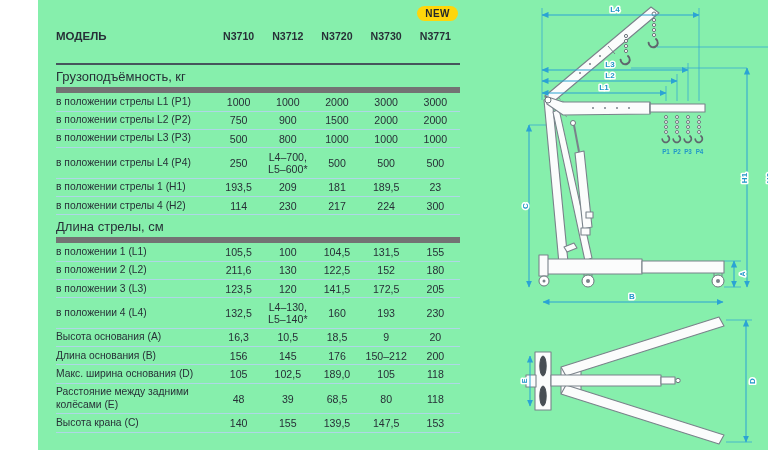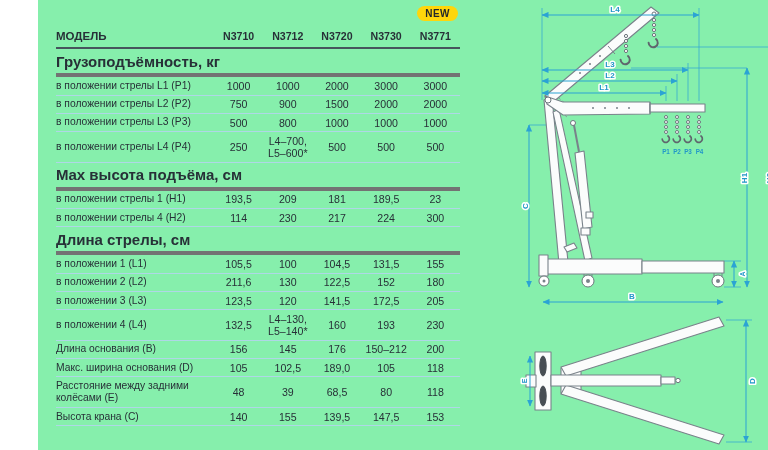--- a/index.html
+++ b/index.html
@@ -8,23 +8,23 @@
   .page{position:relative;width:752px;height:450px;background:#86efac;margin-left:38px;}
 
   
   .table-panel{position:absolute;left:18px;top:6px;width:404px;}
   .new-badge{position:absolute;top:0;right:2px;background:#ffd60b;color:#23282c;
              font-size:10px;font-weight:bold;padding:2px 8px;border-radius:9px;letter-spacing:.5px;}
   table.spec{width:100%;border-collapse:collapse;margin-top:21px;table-layout:fixed;}
   .spec th,.spec td{vertical-align:middle;padding:2.5px 0;}
   .spec .lbl{width:158px;text-align:left;font-size:10.3px;line-height:1.2;}
   .spec .val{text-align:center;font-size:10.6px;white-space:pre-line;line-height:1.15;}
-  .head-row th{font-size:11px;font-weight:bold;border-bottom:2px solid #46545c;padding-bottom:4px;}
+  .head-row th{font-size:11px;font-weight:bold;border-bottom:2px solid #46545c;padding-bottom:20px;}
   .head-row .lbl{font-size:11.5px;}
-  .sec-row .sec{font-size:15px;font-weight:bold;border-bottom:4px solid #737373;padding:3.5px 0;}
+  .sec-row .sec{font-size:13px;font-weight:normal;border-bottom:6px solid #737373;padding:3.5px 0;}
   .data-row td{border-bottom:1px solid #aed7e6;}
   .footnote{font-size:10.3px;padding-top:5px;color:#273037;}
 
   
   .diagram{position:absolute;left:430px;top:0;width:338px;height:450px;}
   .dim{stroke:#2ba3d4;stroke-width:1;fill:none;}
   .thin{stroke:#2ba3d4;stroke-width:0.7;fill:none;}
   .lab{fill:#2297c9;font-size:8px;font-weight:bold;font-family:"Liberation Sans",sans-serif;
        paint-order:stroke;stroke:#ffffff;stroke-width:3px;stroke-linejoin:round;}
   .plab{fill:#2297c9;font-size:6.3px;font-weight:bold;font-family:"Liberation Sans",sans-serif;}
@@ -84,23 +84,20 @@
           </tr>
           <tr class="data-row">
             <td class="lbl">в положении стрелы L4 (P4)</td>
             <td class="val">250</td>
             <td class="val">L4–700,
 L5–600*</td>
             <td class="val">500</td>
             <td class="val">500</td>
             <td class="val">500</td>
           </tr>
-          <tr class="sec-row">
-            <td class="sec" colspan="6">Max высота подъёма, см</td>
-          </tr>
           <tr class="data-row">
             <td class="lbl">в положении стрелы 1 (H1)</td>
             <td class="val">193,5</td>
             <td class="val">209</td>
             <td class="val">181</td>
             <td class="val">189,5</td>
             <td class="val">23</td>
           </tr>
           <tr class="data-row">
             <td class="lbl">в положении стрелы 4 (H2)</td>
@@ -138,20 +135,28 @@
             <td class="val">205</td>
           </tr>
           <tr class="data-row">
             <td class="lbl">в положении 4 (L4)</td>
             <td class="val">132,5</td>
             <td class="val">L4–130,
 L5–140*</td>
             <td class="val">160</td>
             <td class="val">193</td>
             <td class="val">230</td>
+          </tr>
+          <tr class="data-row">
+            <td class="lbl">Высота основания (A)</td>
+            <td class="val">16,3</td>
+            <td class="val">10,5</td>
+            <td class="val">18,5</td>
+            <td class="val">9</td>
+            <td class="val">20</td>
           </tr>
           <tr class="data-row">
             <td class="lbl">Длина основания (B)</td>
             <td class="val">156</td>
             <td class="val">145</td>
             <td class="val">176</td>
             <td class="val">150–212</td>
             <td class="val">200</td>
           </tr>
           <tr class="data-row">

